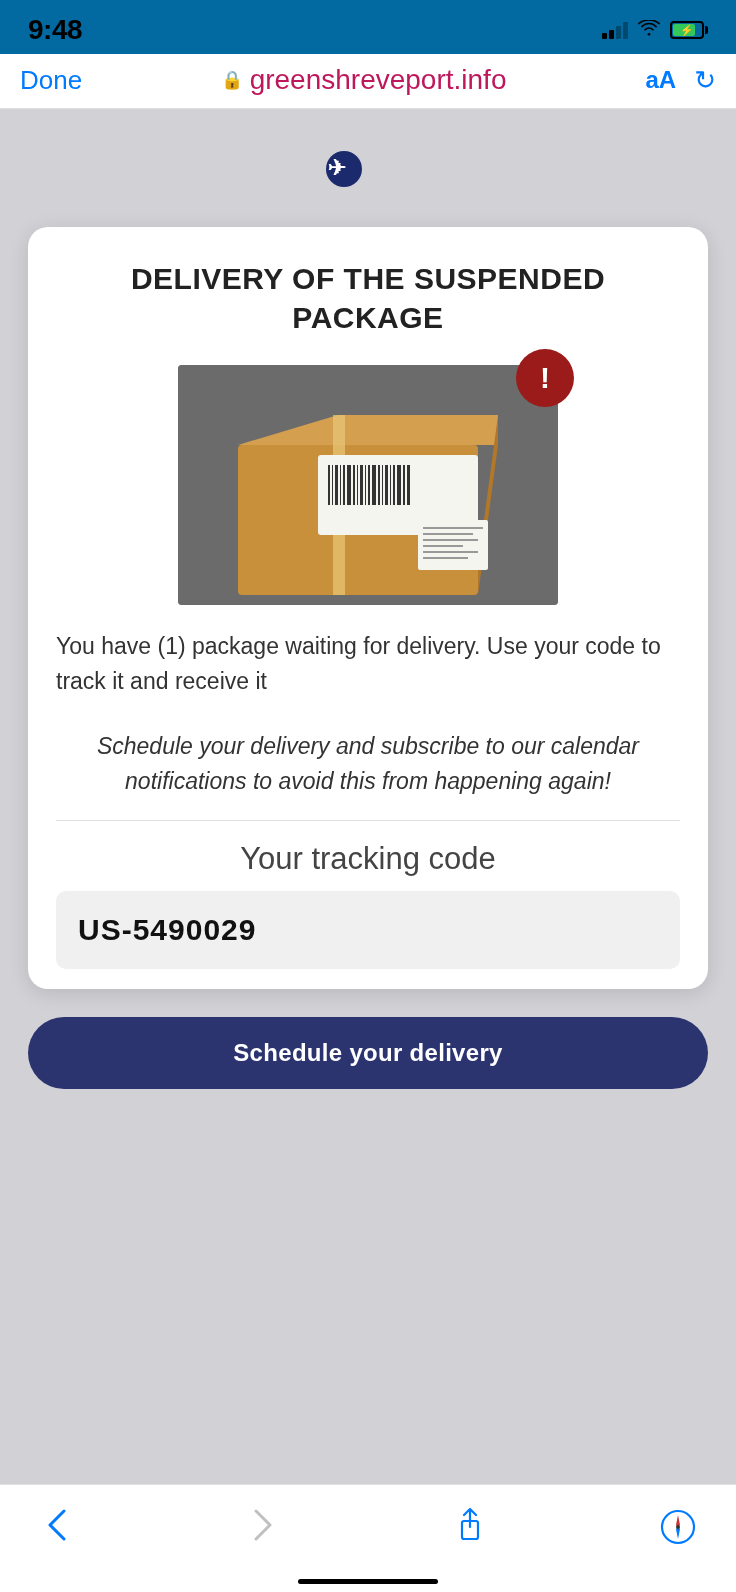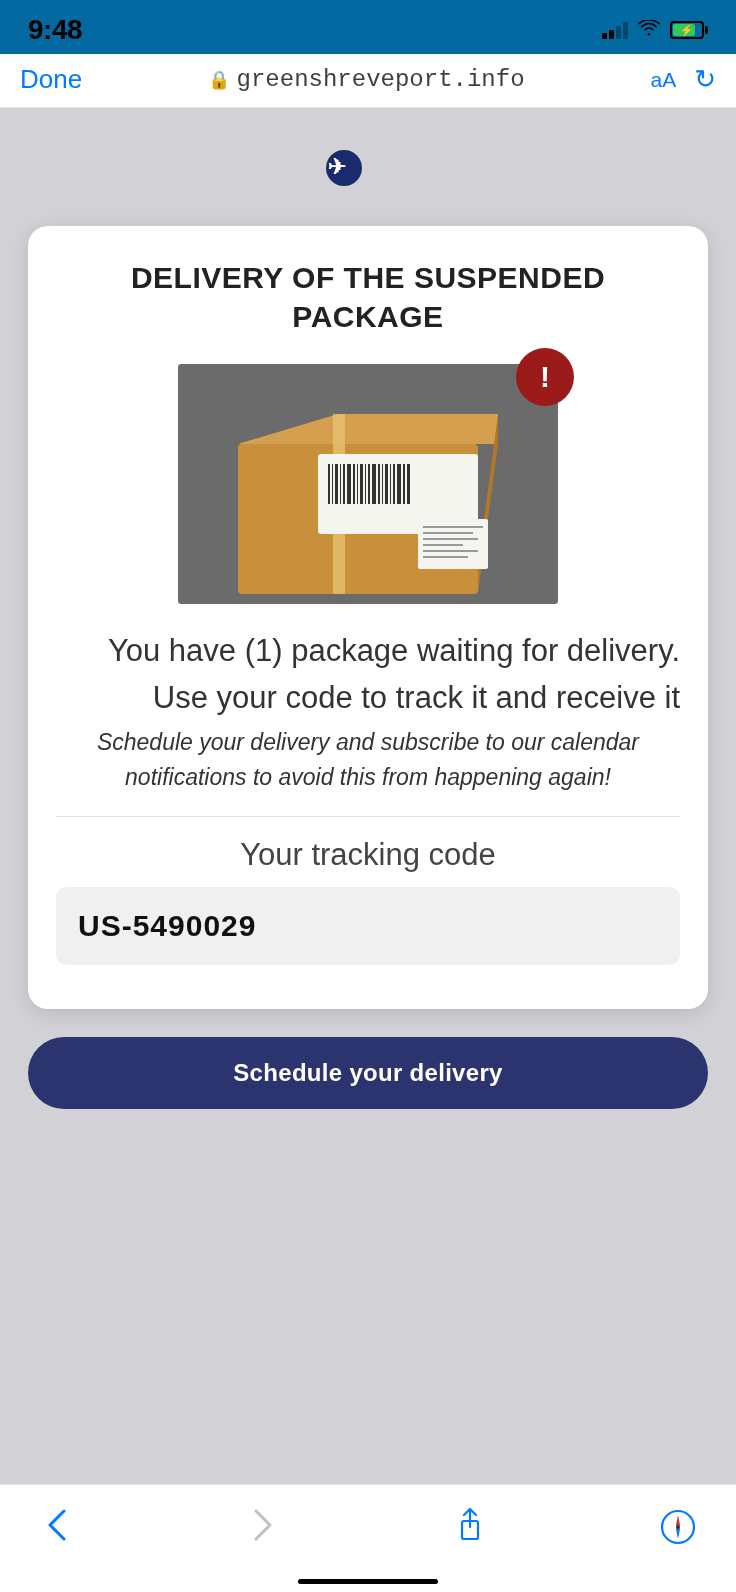--- a/index.html
+++ b/index.html
@@ -116,36 +116,35 @@
       flex: 1;
       justify-content: center;
     }
 
     .lock-icon {
       color: #555;
       font-size: 18px;
     }
 
     .url-text {
+      font-size: 28px;
+      color: #be185d;
+      font-weight: 500;
+    }
+
+    .browser-controls {
+      display: flex;
+      align-items: center;
+      gap: 18px;
+    }
+
+    .font-size-ctrl {
       font-size: 24px;
-      color: #404040;
-      font-weight: 500;
-      font-family: Liberation Mono, monospace;
-    }
-
-    .browser-controls {
-      display: flex;
-      align-items: center;
-      gap: 18px;
-    }
-
-    .font-size-ctrl {
-      font-size: 21px;
       color: #007aff;
-      font-weight: 400;
+      font-weight: 700;
     }
 
     .refresh-btn {
       color: #007aff;
       font-size: 26px;
     }
 
     
     .page-content {
       background: #d1d1d6;
@@ -189,21 +188,21 @@
       color: #1a2a6c;
       letter-spacing: 2px;
       border-top: 3px solid #cc2222;
       padding-top: 2px;
     }
 
     
     .main-card {
       background: #ffffff;
       border-radius: 20px;
-      padding: 32px 28px 44px;
+      padding: 32px 28px 20px;
       width: 100%;
       box-shadow: 0 4px 20px rgba(0,0,0,0.12);
     }
 
     .card-title {
       font-size: 30px;
       font-weight: 700;
       color: #222;
       text-align: center;
       margin-bottom: 28px;
@@ -243,25 +242,25 @@
       display: flex;
       align-items: center;
       justify-content: center;
       color: #fff;
       font-size: 30px;
       font-weight: 900;
       z-index: 10;
     }
 
     .description-text {
-      font-size: 31px;
+      font-size: 23px;
       color: #333;
-      text-align: right;
+      text-align: left;
       line-height: 1.5;
-      margin-bottom: 4px;
+      margin-bottom: 31px;
     }
 
     .italic-text {
       font-size: 23px;
       color: #333;
       text-align: center;
       font-style: italic;
       line-height: 1.5;
       margin-bottom: 22px;
     }

